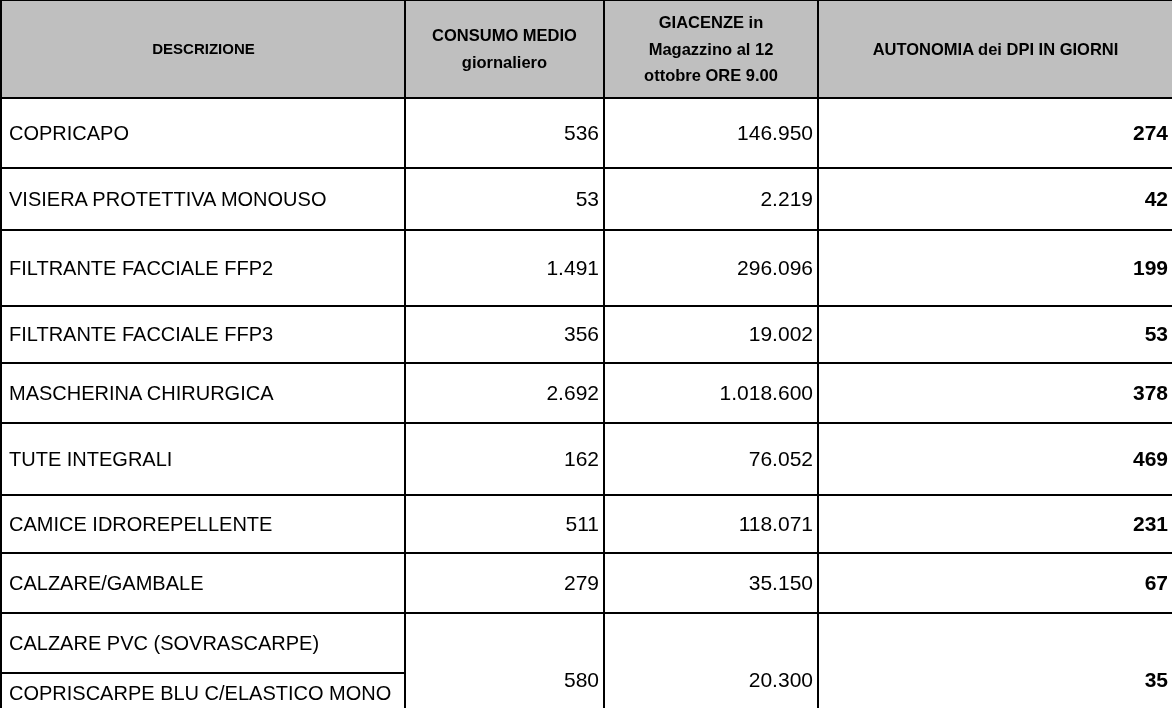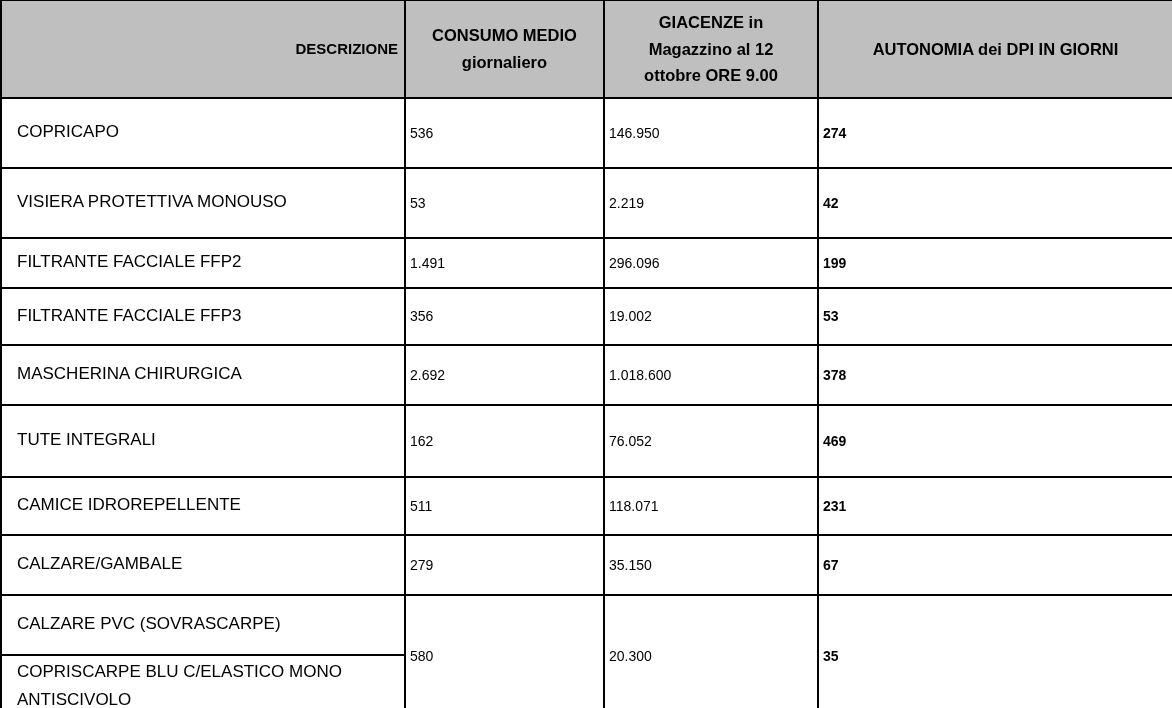--- a/index.html
+++ b/index.html
@@ -34,41 +34,41 @@
   thead th{
     background:var(--header-bg,#bfbfbf);
     border-top-width:1px;
     font-weight:bold;
     font-size:16.5px;
     text-align:center;
     line-height:1.6;
     padding:2px 6px;
   }
   thead th.desc{
-    text-align:right;
+    text-align:center;
     font-size:15px;
     padding-left:7px;
   }
   td.desc{
     text-align:left;
-    font-size:17px;
+    font-size:20px;
     line-height:1.7;
-    padding:2px 10px 2px 15px;
+    padding:2px 10px 2px 7px;
   }
   td.num{
-    text-align:left;
-    font-size:14px;
+    text-align:right;
+    font-size:21px;
     padding:2px 4px;
   }
   td.autonomy{font-weight:bold;}
   .hline{display:block;}
   tr.hdr{height:97px;}
   tr.rh1{height:70px;}
-  tr.rh2{height:70px;}
-  tr.rh3{height:50px;}
+  tr.rh2{height:62px;}
+  tr.rh3{height:76px;}
   tr.rh4{height:57px;}
   tr.rh5{height:60px;}
   tr.rh6{height:72px;}
   tr.rh7{height:58px;}
   tr.rh8{height:60px;}
   tr.rh9a{height:60px;margin-top:40px;}
   tr.rh9b{height:62px;}
   tr.last td{border-bottom-width:4px;}
 </style>
 </head>

